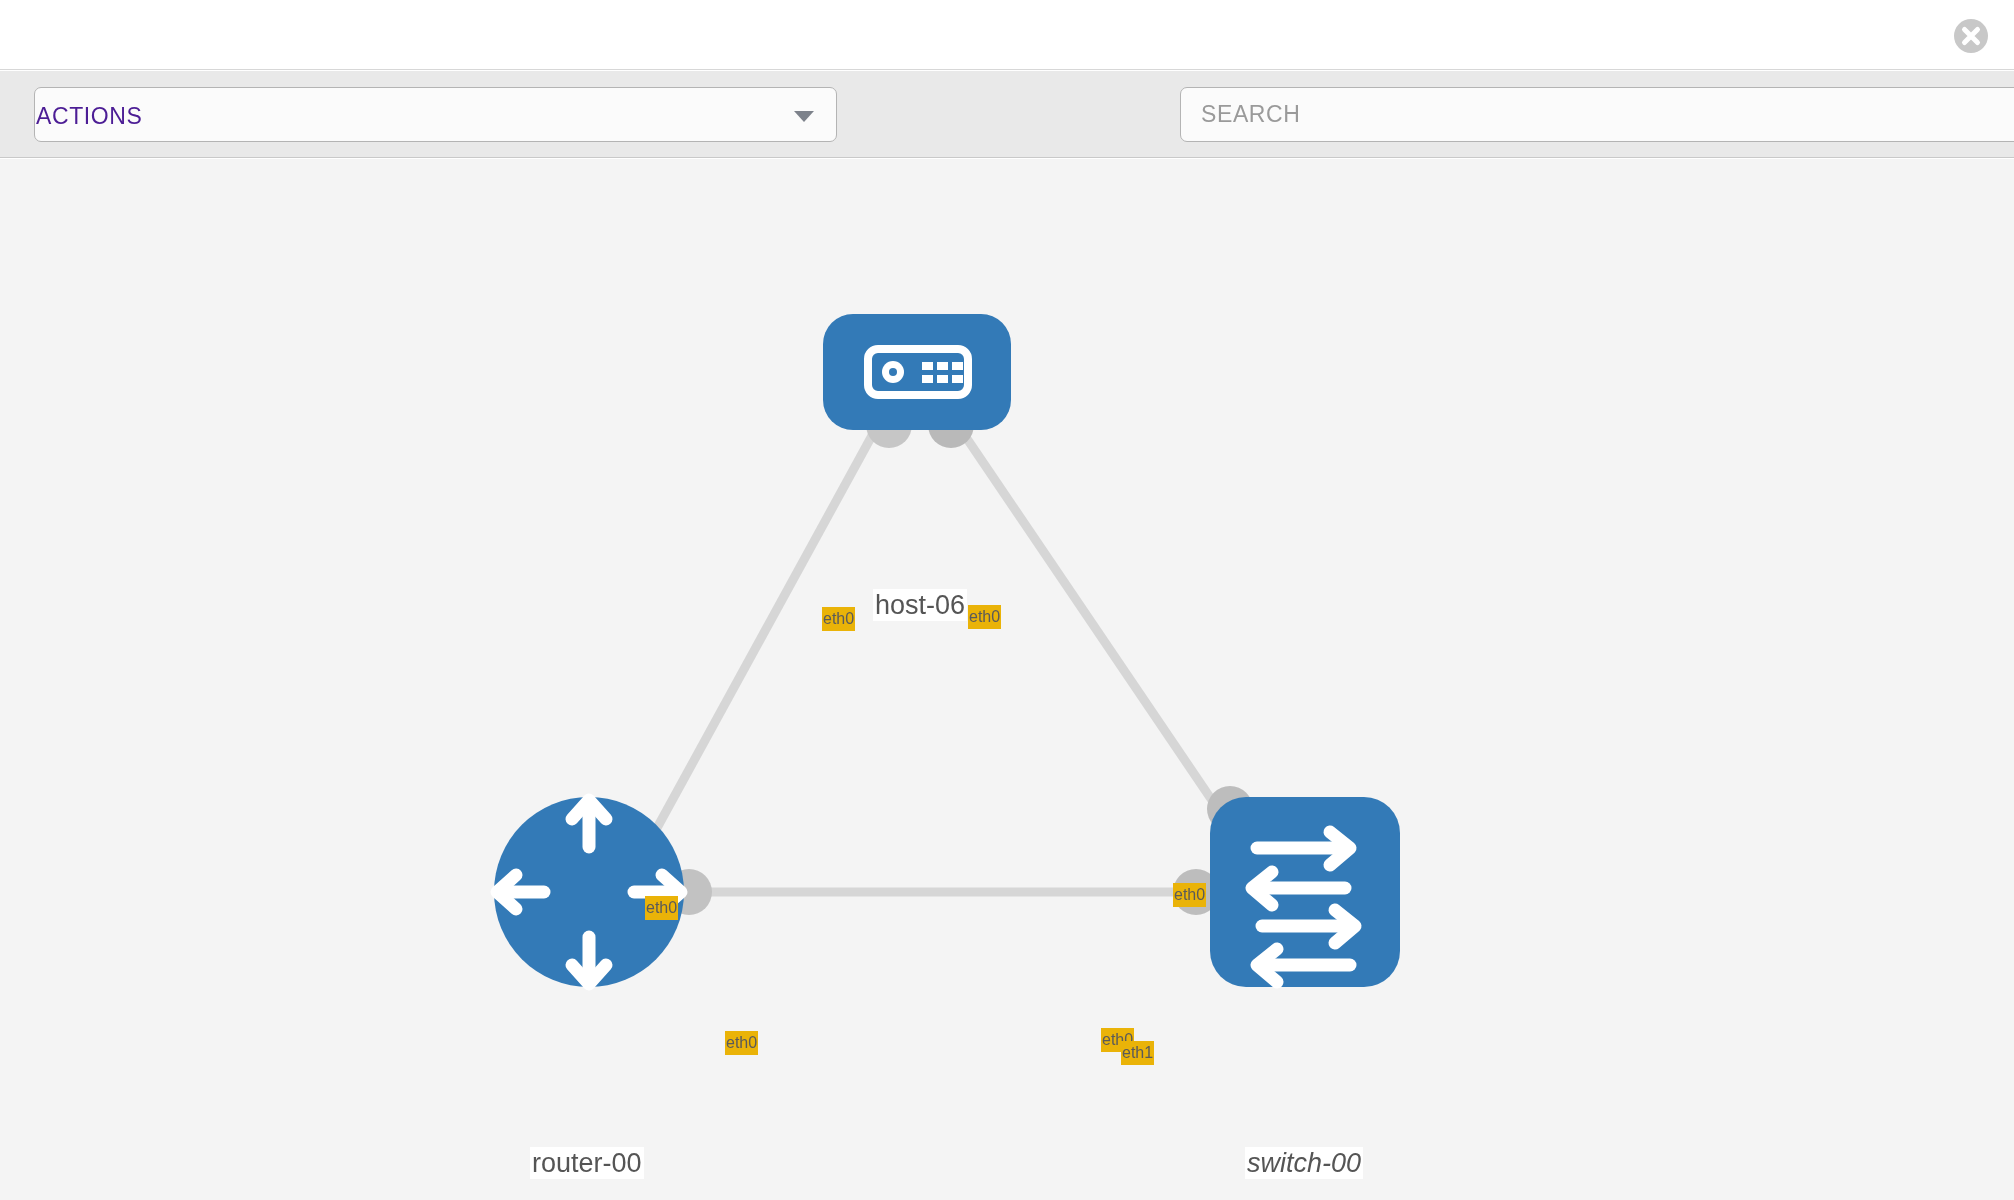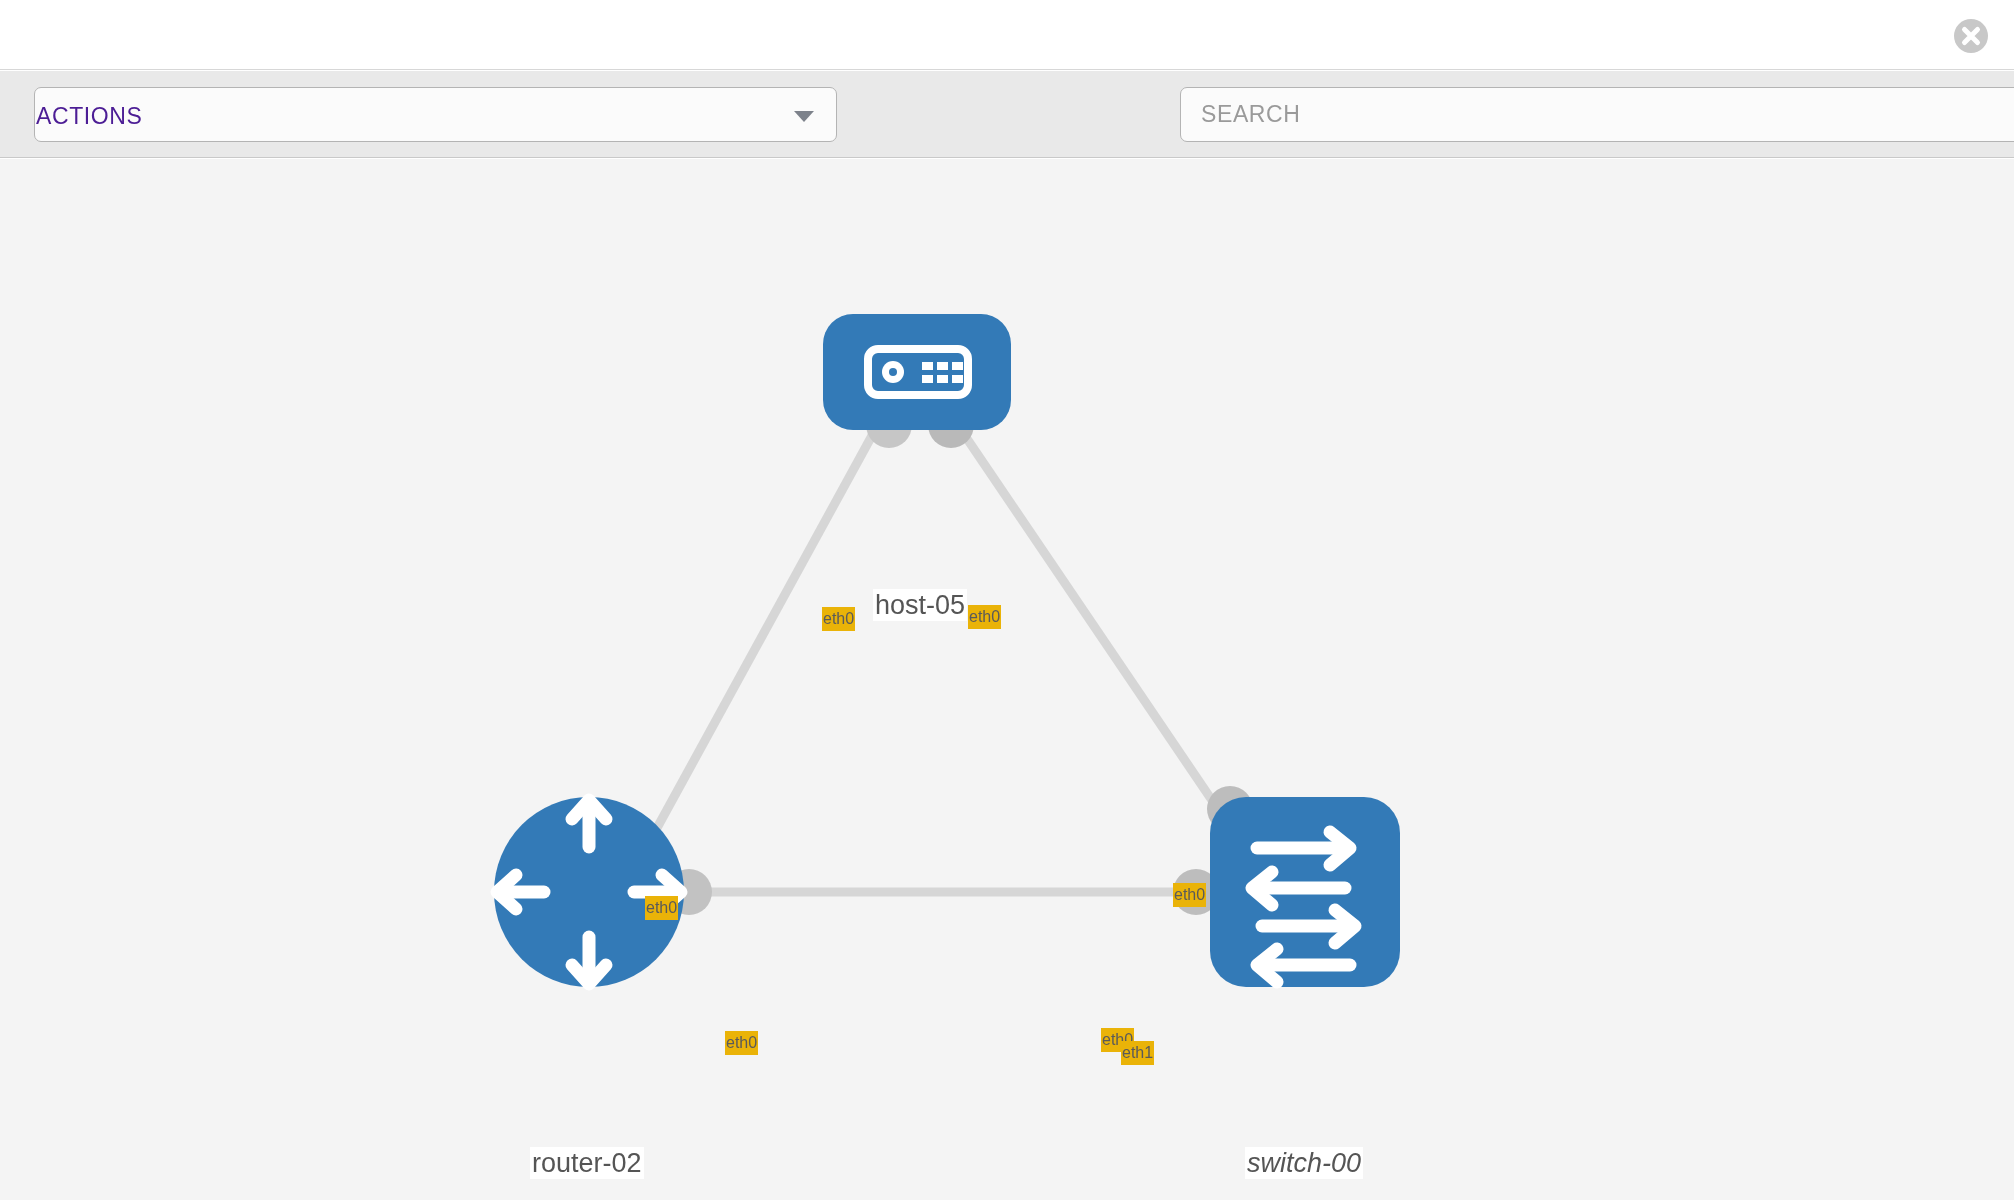--- a/index.html
+++ b/index.html
@@ -214,22 +214,22 @@
           <path d="M1345 729 L1255 729"></path>
           <path d="M1272 713 L1252 729 L1272 746"></path>
           <path d="M1262 767 L1352 767"></path>
           <path d="M1335 751 L1355 767 L1335 784"></path>
           <path d="M1350 806 L1260 806"></path>
           <path d="M1277 790 L1257 806 L1277 823"></path>
         </g>
       </g>
     </svg>
 
-    <div class="node-label" style="left: 873px; top: 430px;">host-05</div>
-    <div class="node-label" style="left: 530px; top: 988px;">router-02</div>
+    <div class="node-label" style="left: 873px; top: 430px;">host-06</div>
+    <div class="node-label" style="left: 530px; top: 988px;">router-00</div>
     <div class="node-label" style="left: 1245px; top: 988px; font-style: italic;">switch-00</div>
 
     <div class="edge-label" style="left: 822px; top: 448px;">eth0</div>
     <div class="edge-label" style="left: 968px; top: 446px;">eth0</div>
 
     <div class="edge-label" style="left: 645px; top: 737px;">eth0</div>
     <div class="edge-label" style="left: 1173px; top: 724px;">eth0</div>
 
     <div class="edge-label" style="left: 725px; top: 872px;">eth0</div>
 

